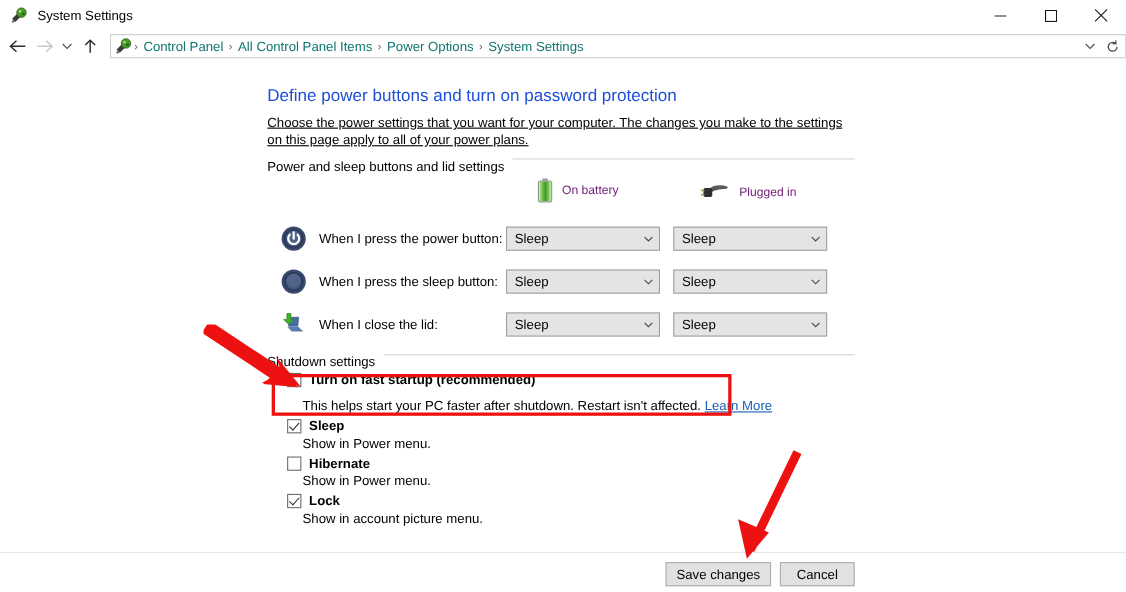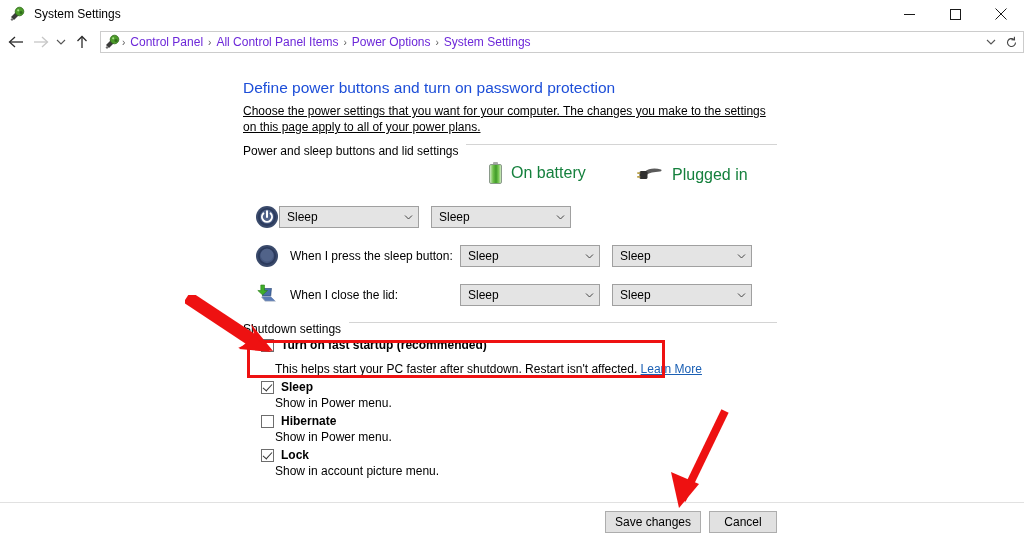--- a/index.html
+++ b/index.html
@@ -86,21 +86,21 @@
     min-width: 0;
   }
   .crumb-icon {
     width: 16px; height: 16px;
     position: relative;
     flex: 0 0 auto;
     margin-right: 2px;
   }
   .crumb {
     font-size: 12px;
-    color: #6d28d9;
+    color: #0f766e;
     padding: 0 5px;
     white-space: nowrap;
   }
   .crumb-sep {
     color: #5a5a5a;
     font-size: 10px;
     flex: 0 0 auto;
   }
   .addr-spacer { flex: 1 1 auto; }
   .addr-drop, .addr-refresh {
@@ -174,22 +174,22 @@
     background: #d4d4d4;
   }
 
   
   .colhead {
     position: absolute;
     display: flex;
     align-items: center;
   }
   .colhead .ch-label {
-    font-size: 16px;
-    color: #15803d;
+    font-size: 11px;
+    color: #701a75;
     margin-left: 9px;
     white-space: nowrap;
   }
 
   
   .battery {
     width: 13px; height: 22px;
     position: relative;
   }
   .battery .bcap {
@@ -461,20 +461,21 @@
     <span class="row-icon">
       <svg width="24" height="24" viewBox="0 0 24 24">
         <circle cx="12" cy="12" r="11" fill="#3a4a6b"></circle>
         <circle cx="12" cy="12" r="9" fill="#2b3a5c"></circle>
         <circle cx="12" cy="12" r="7.2" fill="#44567d"></circle>
         <circle cx="12" cy="11" r="6.4" fill="#5d6f96" opacity="0.55"></circle>
         <path d="M12 6.2 L12 12" stroke="#ffffff" stroke-width="2" stroke-linecap="round"></path>
         <path d="M8.4 8.4 A5 5 0 1 0 15.6 8.4" fill="none" stroke="#ffffff" stroke-width="2" stroke-linecap="round"></path>
       </svg>
     </span>
+    <span class="row-label">When I press the power button:</span>
     <span class="combo">
       <span class="cv">Sleep</span>
       <span class="cc">
         <svg width="9" height="7" viewBox="0 0 9 7">
             <path d="M1 1.5 L4.5 5 L8 1.5" fill="none" stroke="#444" stroke-width="1"></path>
           </svg>
       </span>
     </span>
     <span class="combo second">
       <span class="cv">Sleep</span>

